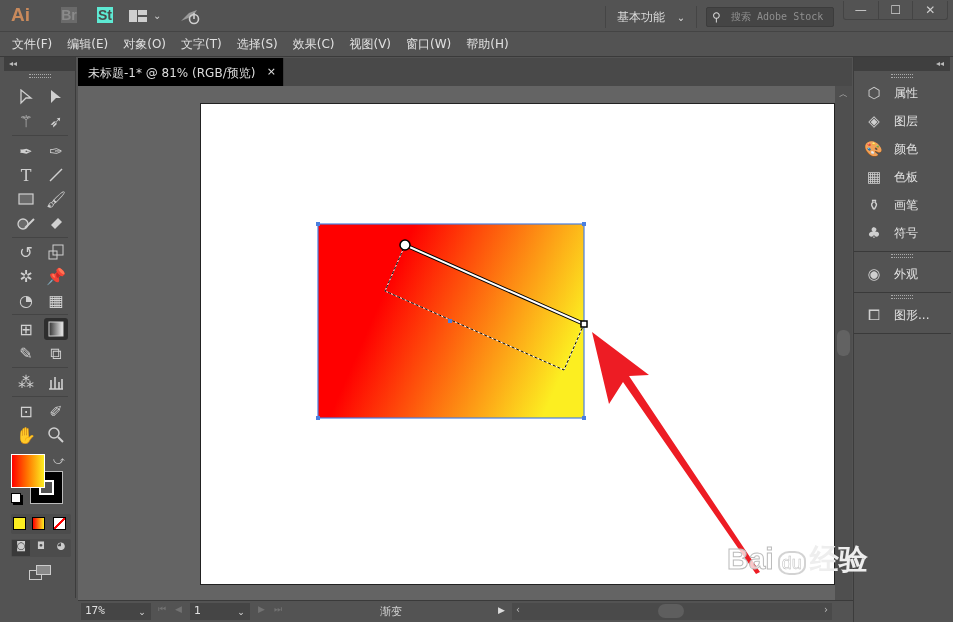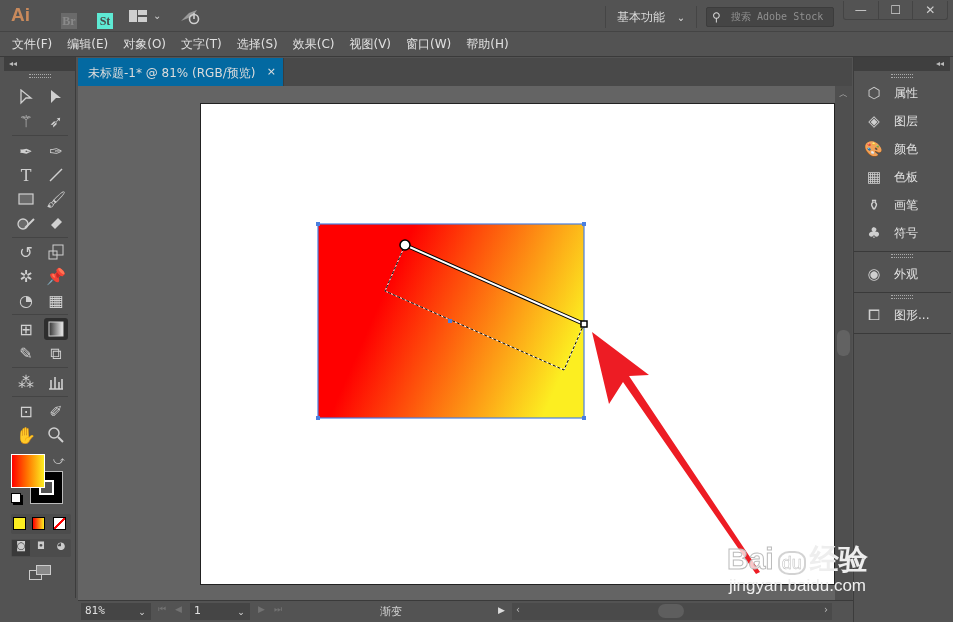--- a/index.html
+++ b/index.html
@@ -1,19 +1,19 @@
 <!DOCTYPE html>
 <html><head>
 <meta charset="utf-8">
 <style>
 *{box-sizing:border-box;margin:0;padding:0}
 body{width:953px;height:622px;overflow:hidden;background:#535353;font-family:"DejaVu Sans",sans-serif;color:#d6d6d6;position:relative}
 .titlebar{position:absolute;left:0;top:0;width:953px;height:32px;background:#535353;border-bottom:1px solid #444}
 .logo{position:absolute;left:11px;top:4px;font-size:19px;font-weight:bold;color:#c98a5c;font-family:"Liberation Sans",sans-serif}
-.app-ic{position:absolute;top:13px;width:16px;height:16px;font-size:12px;font-weight:bold;display:flex;align-items:center;justify-content:center;font-family:Liberation Serif, serif}
+.app-ic{position:absolute;top:7px;width:16px;height:16px;font-size:14px;font-weight:bold;display:flex;align-items:center;justify-content:center;font-family:Liberation Sans, sans-serif}
 .br{left:61px;background:#6a6a6a;color:#8a8a8a}
 .st{left:97px;background:#5eead4;color:#4a4a4a}
 .layout-ic{position:absolute;left:129px;top:10px;width:18px;height:12px}
 .layout-ic span{position:absolute;background:#cfcfcf}
 .chev{position:absolute;font-size:10px;color:#cfcfcf}
 .sync-ic{position:absolute;left:179px;top:7px;width:24px;height:18px}
 .sep{position:absolute;top:6px;width:1px;height:22px;background:#454545}
 .workspace{position:absolute;left:617px;top:9px;font-size:12px;color:#dcdcdc}
 .search{position:absolute;left:706px;top:7px;width:128px;height:20px;background:#454545;border:1px solid #3c3c3c;border-radius:2px;font-size:10px;color:#8f8f8f;font-family:"DejaVu Sans Mono",monospace;padding:2px 0 0 24px;white-space:nowrap}
 .search .mag{position:absolute;left:5px;top:2px;font-size:12px;color:#cfcfcf}
@@ -21,21 +21,21 @@
 .winbtns div{flex:1;display:flex;align-items:center;justify-content:center;color:#cfcfcf;font-size:12px;border-left:1px solid #444}
 .winbtns div:first-child{border-left:none}
 .menubar{position:absolute;left:0;top:33px;width:953px;height:24px;background:#535353;display:flex;padding-left:12px;border-bottom:1px solid #3a3a3a}
 .menubar span{font-size:12px;color:#e0e0e0;margin-right:15px;line-height:22px}
 .toolpanel{position:absolute;left:4px;top:57px;width:72px;height:541px;background:#535353;border-right:1px solid #3c3c3c}
 .panelhead{height:14px;background:#3f3f3f;font-size:8px;color:#bbb;padding-left:5px;line-height:13px}
 .grip{width:22px;height:4px;margin:3px auto 0;border-top:1px dotted #aaa;border-bottom:1px dotted #aaa}
 .tool{position:absolute;width:24px;height:22px;display:flex;align-items:center;justify-content:center;font-size:16px;color:#d0d0d0}
 .tool.sel{background:#2e2e2e;border-radius:3px}
 .tsep{position:absolute;left:8px;width:56px;height:1px;background:#444}
-.doctab{position:absolute;left:78px;top:58px;width:206px;height:40px;background:#0369a1;font-size:12px;color:#dcdcdc;padding:7px 0 0 10px;border-right:1px solid #3c3c3c}
+.doctab{position:absolute;left:78px;top:58px;width:206px;height:40px;background:#000000;font-size:12px;color:#dcdcdc;padding:7px 0 0 10px;border-right:1px solid #3c3c3c}
 .doctab .x{position:absolute;right:7px;top:7px;font-size:11px;color:#e0e0e0}
 .tabstrip{position:absolute;left:284px;top:58px;width:568px;height:28px;background:#494949}
 .canvasarea{position:absolute;left:78px;top:86px;width:757px;height:514px;background:#646464}
 .artboard{position:absolute;left:122px;top:17px;width:635px;height:482px;background:#fff;border:1px solid #222}
 .vscroll{position:absolute;left:835px;top:86px;width:17px;height:514px;background:#4f4f4f}
 .vthumb{position:absolute;left:2px;top:244px;width:13px;height:26px;border-radius:6px;background:#626262}
 .rightpanel{position:absolute;left:853px;top:57px;width:97px;height:565px;background:#535353;border-left:1px solid #3c3c3c}
 .rpitem{position:absolute;left:10px;display:flex;align-items:center;font-size:12px;color:#e3e3e3}
 .rpitem .ic{width:20px;height:18px;margin-right:10px;display:flex;align-items:center;justify-content:center;font-size:15px;color:#cfcfcf}
 .rpsep{position:absolute;left:0;width:97px;height:1px;background:#3a3a3a}
@@ -313,33 +313,32 @@
   <div class="rpsep" style="top:235px"></div>
   <div class="grip" style="position:absolute;left:37px;top:238px;margin:0"></div>
   <div class="rpitem" style="top:249px">
     <span class="ic">⧠</span>
       <span>图形...</span>
   </div>
   <div class="rpsep" style="top:276px"></div>
 </div>
 
 <div class="statusbar">
-  <div class="zoomfield">81%</div>
+  <div class="zoomfield">17%</div>
   <div class="dd" style="left:55px">⌄</div>
   <span class="navbtn" style="left:80px">⏮</span>
   <span class="navbtn" style="left:97px">◀</span>
   <div class="pgfield">1</div>
   <div class="dd" style="left:154px">⌄</div>
   <span class="navbtn" style="left:180px">▶</span>
   <span class="navbtn" style="left:196px">⏭</span>
   <span class="statuslabel">渐变</span>
   <span style="position:absolute;left:420px;top:4px;font-size:9px;color:#ddd">▶</span>
   <div class="hscroll">
     <span style="position:absolute;left:4px;top:1px;font-size:10px;color:#bbb">‹</span>
     <div class="hthumb"></div>
     <span style="position:absolute;right:4px;top:1px;font-size:10px;color:#bbb">›</span>
   </div>
 </div>
 
 <div class="watermark">
   <span style="font-size:30px;font-weight:bold;color:rgba(255,255,255,0.75);-webkit-text-stroke:1px #bbb">Bai</span><span style="font-size:18px;color:rgba(255,255,255,0.8);-webkit-text-stroke:0.5px #bbb;border:2px solid rgba(200,200,200,0.8);border-radius:40%;padding:0 2px;margin:0 4px">du</span><span style="font-size:29px;font-weight:bold;color:#eee">经验</span>
-  <div style="font-size:17px;color:#eee;margin-top:-4px;margin-left:2px">jingyan.baidu.com</div>
 </div>
 
 </body></html>

